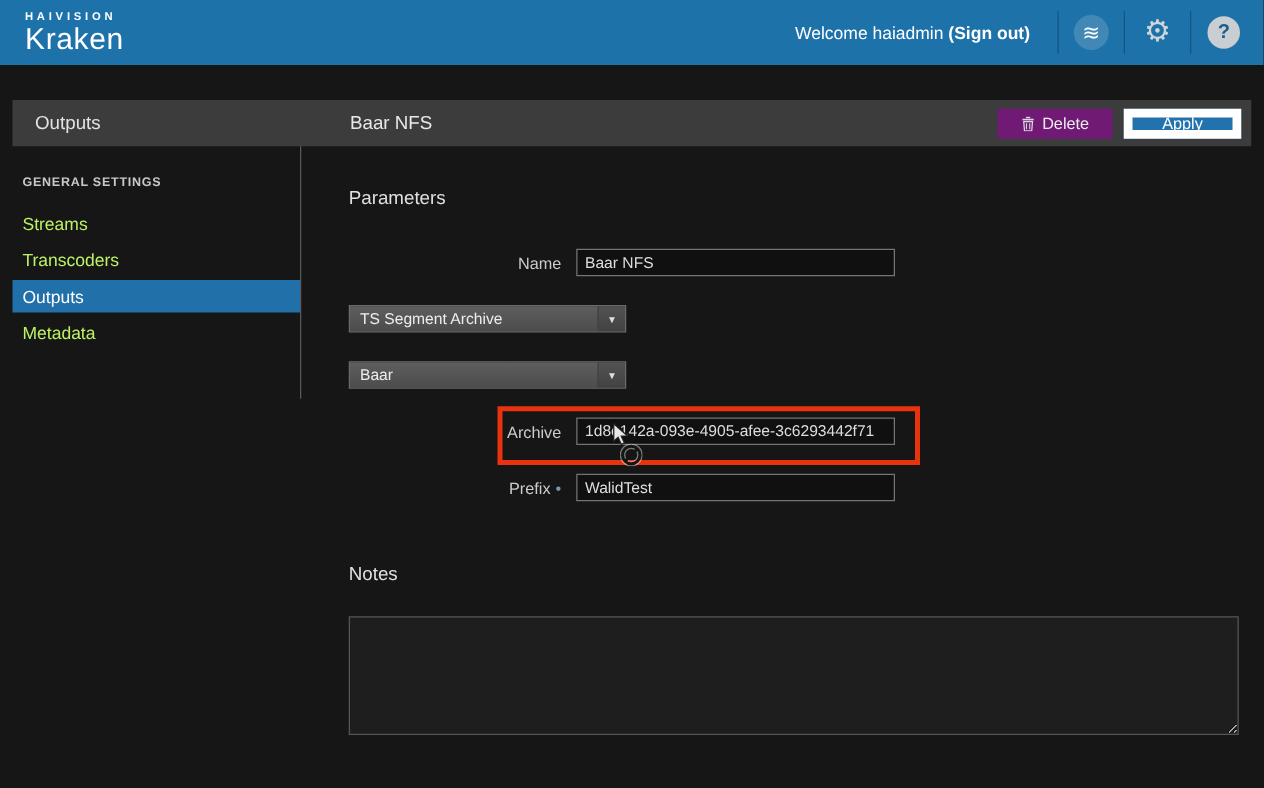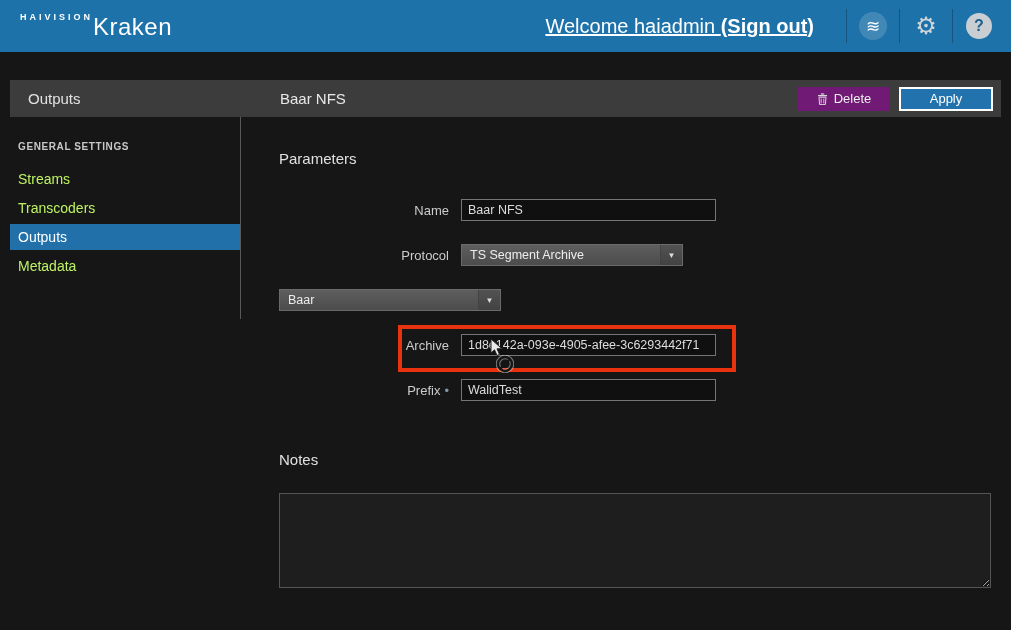--- a/index.html
+++ b/index.html
@@ -12,25 +12,25 @@
     overflow: hidden;
     color: #ddd;
   }
 
   
   .topbar {
     height: 52px; background: #1d72aa;
     display: flex; align-items: center; justify-content: space-between;
     padding: 0 14px 0 20px;
   }
-  .brand { display: flex; flex-direction: row; line-height: 1; color: #fff; }
+  .brand { display: flex; flex-direction: column; line-height: 1; color: #fff; }
   .brand-small { font-size: 9px; font-weight: bold; letter-spacing: 3px; }
   .brand-large { font-size: 24px; font-weight: 400; margin-top: 2px; letter-spacing: 0.5px; }
   .topbar-right { display: flex; align-items: center; }
-  .welcome { font-size: 20px; color: #fff; margin-right: 24px; text-decoration: underline; }
+  .welcome { font-size: 14px; color: #fff; margin-right: 14px; }
   .signout { font-weight: bold; color: #fff; cursor: pointer; }
   .topbar-sep { width: 1px; height: 34px; background: rgba(0,0,0,0.25); margin: 0 8px; }
   .icon-btn {
     width: 36px; height: 36px; display: flex; align-items: center; justify-content: center;
     cursor: pointer;
   }
   .wave-circle {
     width: 28px; height: 28px; border-radius: 50%;
     background: rgba(255,255,255,0.16);
     display: flex; align-items: center; justify-content: center;
@@ -53,21 +53,21 @@
   }
   .toolbar-section { width: 232px; padding-left: 18px; font-size: 15px; color: #e2e2e2; }
   .toolbar-title { flex: 1; padding-left: 38px; font-size: 15px; color: #e8e8e8; }
   .toolbar-buttons { display: flex; gap: 9px; padding-right: 8px; }
   .btn {
     height: 24px; border: none; font-size: 13px; cursor: pointer;
     display: flex; align-items: center; justify-content: center; gap: 6px;
     font-family: "Liberation Sans", sans-serif;
   }
   .btn-delete { width: 92px; background: #701a75; color: #ededed; }
-  .btn-apply  { width: 94px; background: #2273ad; color: #fff; border: 2px solid #ffffff; }
+  .btn-apply  { width: 94px; background: #2273ad; color: #fff; border: 7px solid #ffffff; }
 
   
   .content { display: flex; }
   .sidebar { width: 230px; padding-top: 24px; }
   .sidebar-heading {
     font-size: 10px; font-weight: bold; letter-spacing: 0.6px;
     color: #c8c8c8; padding: 0 0 14px 8px;
   }
   .sidebar-item {
     font-size: 14px; color: #bef264; padding: 5px 8px; margin-bottom: 3px;
@@ -184,21 +184,20 @@
 
     <div class="main">
       <div class="section-heading">Parameters</div>
 
       <div class="form-row">
         <div class="form-label">Name</div>
         <input class="text-input" type="text" value="Baar NFS" style="">
       </div>
 
       <div class="form-row">
-        <div class="form-label">Protocol</div>
         <div class="dropdown">
           <span>TS Segment Archive</span>
           <span class="dropdown-caret">▼</span>
         </div>
       </div>
 
       <div class="form-row">
         <div class="dropdown">
           <span>Baar</span>
           <span class="dropdown-caret">▼</span>

